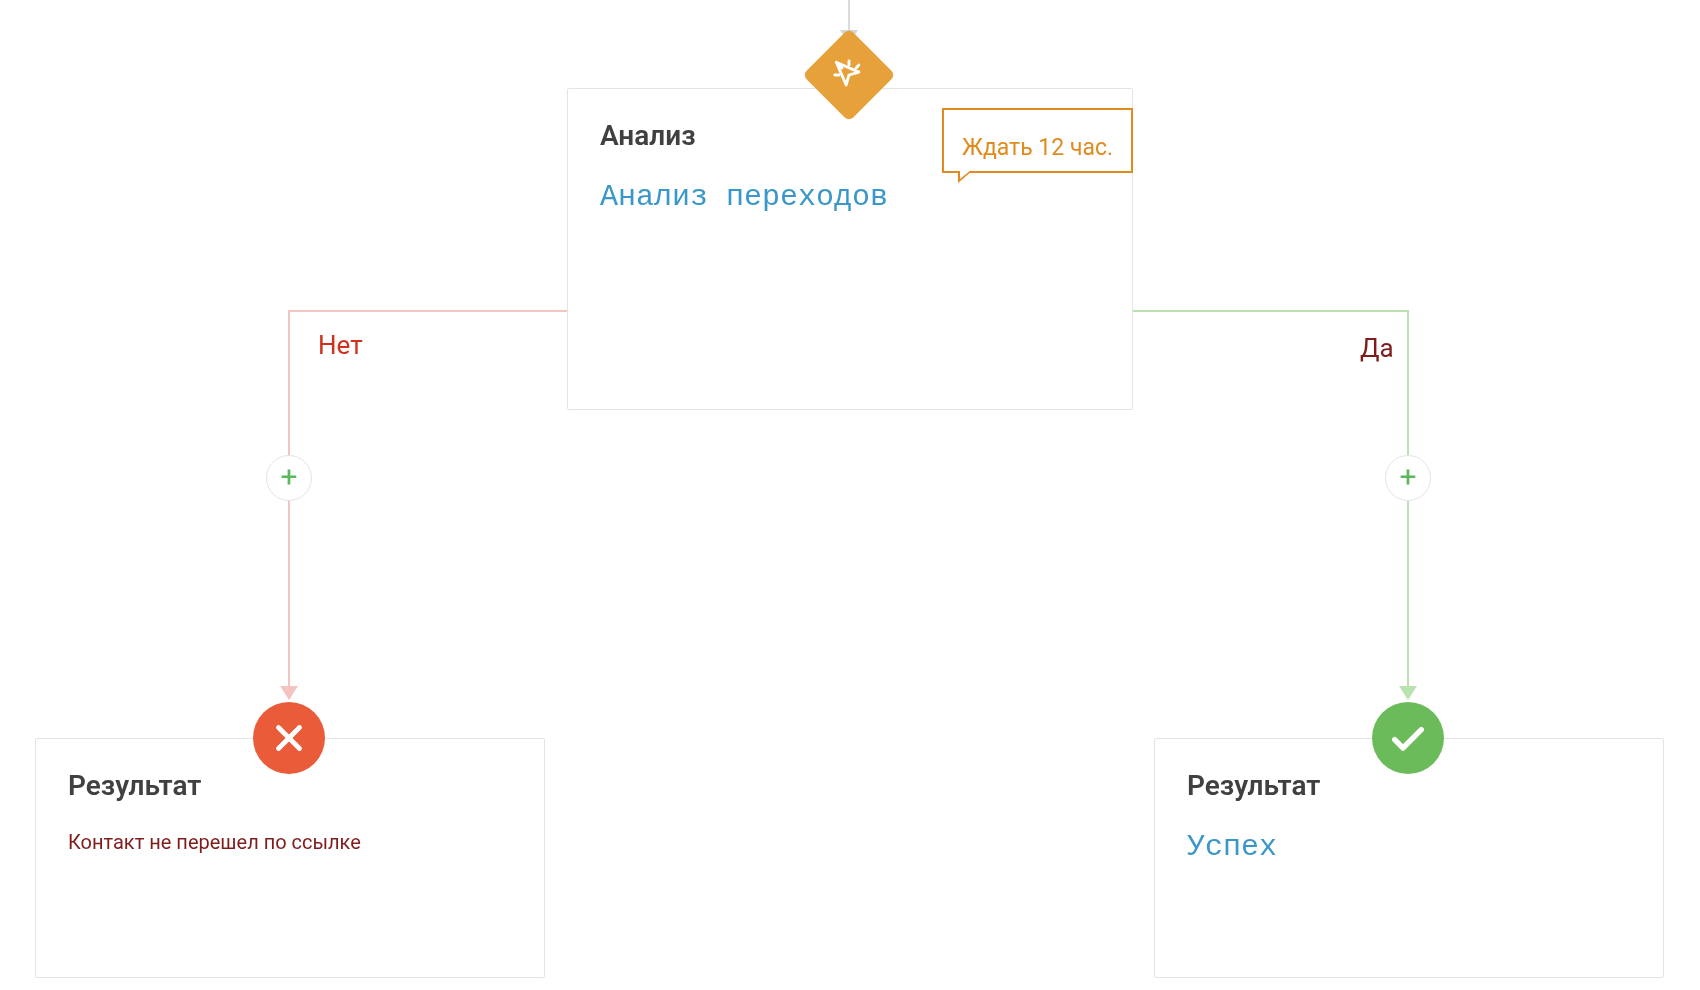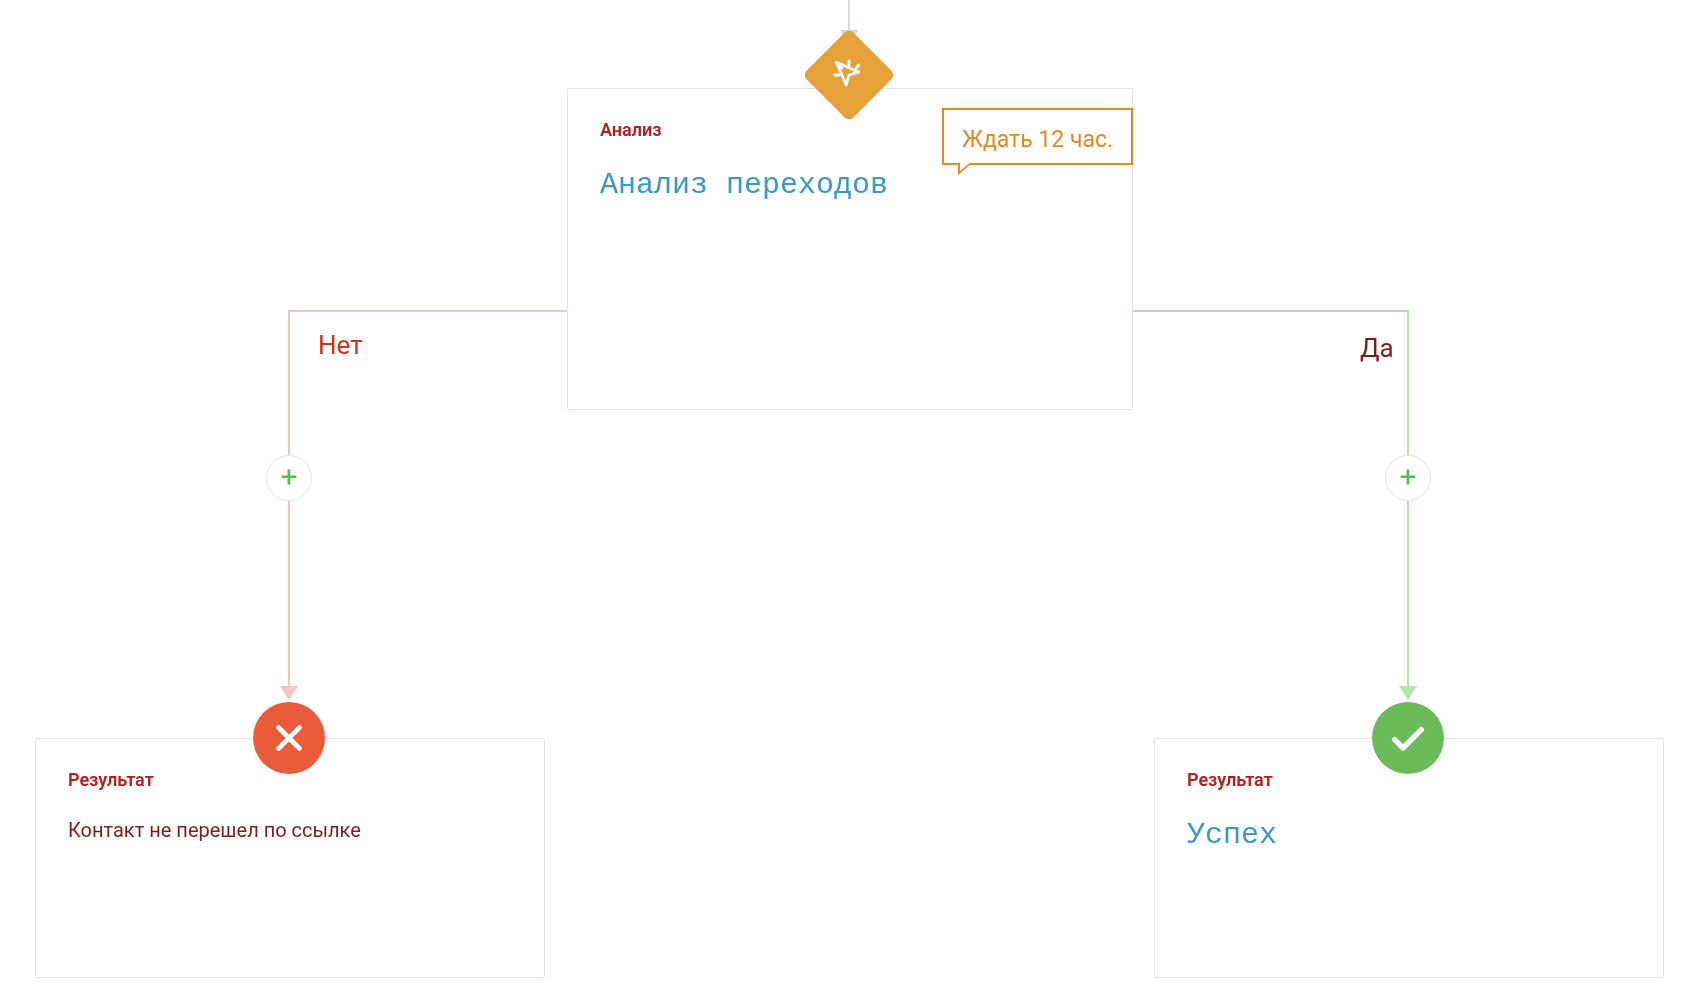--- a/index.html
+++ b/index.html
@@ -98,22 +98,22 @@
 
   
   .card {
     position: absolute;
     background: #ffffff;
     border: 1px solid #e2e4e8;
     border-radius: 2px;
     padding: 30px 32px 34px 32px;
   }
   .card-type {
-    color: #b91c1c;
-    font-size: 18px;
+    color: #404040;
+    font-size: 28px;
     font-weight: 600;
     margin-bottom: 28px;
   }
   .card-title {
     color: #3a97c9;
     font-size: 30px;
     font-weight: 400;
     margin-bottom: 18px;
     font-family: Liberation Mono, monospace;
   }
@@ -153,21 +153,21 @@
   }
 
   
   #wait-tag {
     position: absolute;
     left: 942px; top: 108px;
     background: #ffffff;
     border: 2px solid #e08a1f;
     color: #e08a1f;
     font-size: 23px;
-    padding: 16px 18px 10px 18px;
+    padding: 24px 18px 10px 18px;
   }
   #wait-tag::after {
     content: "";
     position: absolute;
     left: 14px;
     bottom: -12px;
     width: 0; height: 0;
     border-top: 12px solid #e08a1f;
     border-right: 14px solid transparent;
   }

